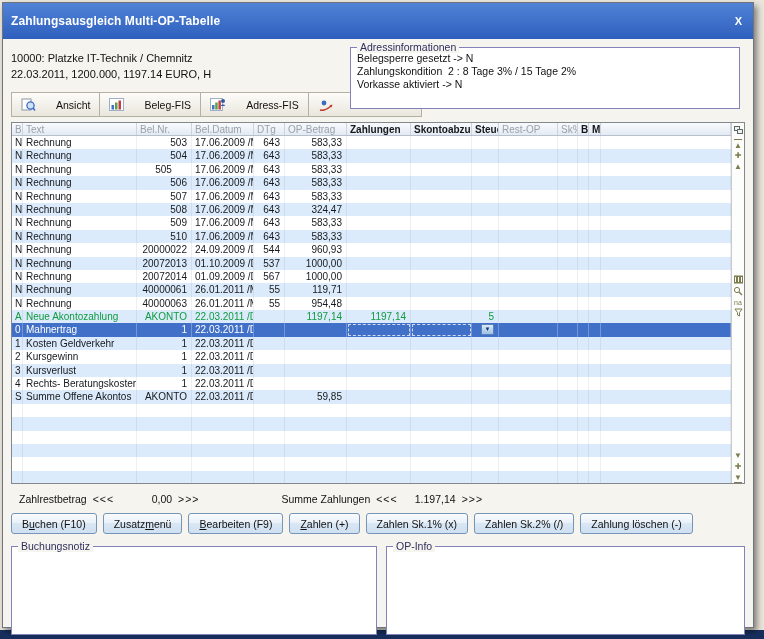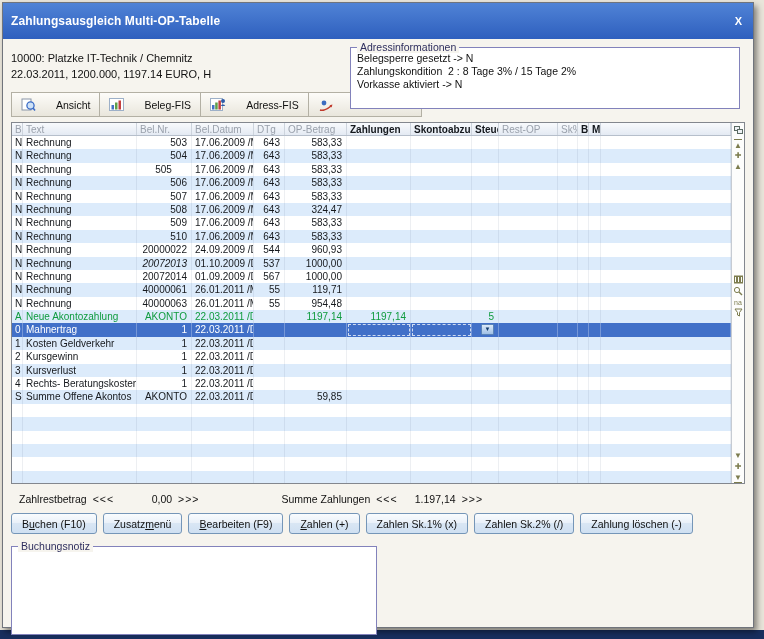--- a/index.html
+++ b/index.html
@@ -325,21 +325,21 @@
                 <span class="tcell r" style="flex: 0 0 27px;"></span>
                 <span class="tcell r" style="flex: 0 0 59px;"></span>
                 <span class="tcell r" style="flex: 0 0 20px;"></span>
                 <span class="tcell" style="flex: 0 0 11px;"></span>
                 <span class="tcell" style="flex: 0 0 12px;"></span>
                 <span class="tcell" style="flex: 1 1 auto;"></span>
               </div>
               <div class="trow alt">
                 <span class="tcell" style="flex: 0 0 11px;">N</span>
                 <span class="tcell" style="flex: 0 0 114px;">Rechnung</span>
-                <span class="tcell r" style="flex: 0 0 55px; font-style: italic;">20072013</span>
+                <span class="tcell r" style="flex: 0 0 55px;">20072013</span>
                 <span class="tcell" style="flex: 0 0 62px;">01.10.2009 /Do</span>
                 <span class="tcell r" style="flex: 0 0 31px;">537</span>
                 <span class="tcell r" style="flex: 0 0 62px;">1000,00</span>
                 <span class="tcell r" style="flex: 0 0 64px;"></span>
                 <span class="tcell r" style="flex: 0 0 61px;"></span>
                 <span class="tcell r" style="flex: 0 0 27px;"></span>
                 <span class="tcell r" style="flex: 0 0 59px;"></span>
                 <span class="tcell r" style="flex: 0 0 20px;"></span>
                 <span class="tcell" style="flex: 0 0 11px;"></span>
                 <span class="tcell" style="flex: 0 0 12px;"></span>
@@ -662,17 +662,21 @@
           <button class="pbtn">Zahlen Sk.1% (x)</button>
           <button class="pbtn">Zahlen Sk.2% (/)</button>
           <button class="pbtn">Zahlung löschen (-)</button>
         </div>
 
       <div class="notes">
         <div class="groupbox notebox left">
           <span class="gb-label">Buchungsnotiz</span>
           <div class="note-inner"></div>
         </div>
+        <div class="groupbox notebox right">
+          <span class="gb-label">OP-Info</span>
+          <div class="note-inner"></div>
+        </div>
       </div>
 
     </div>
   </div>
 </div>
 
 </body></html>

